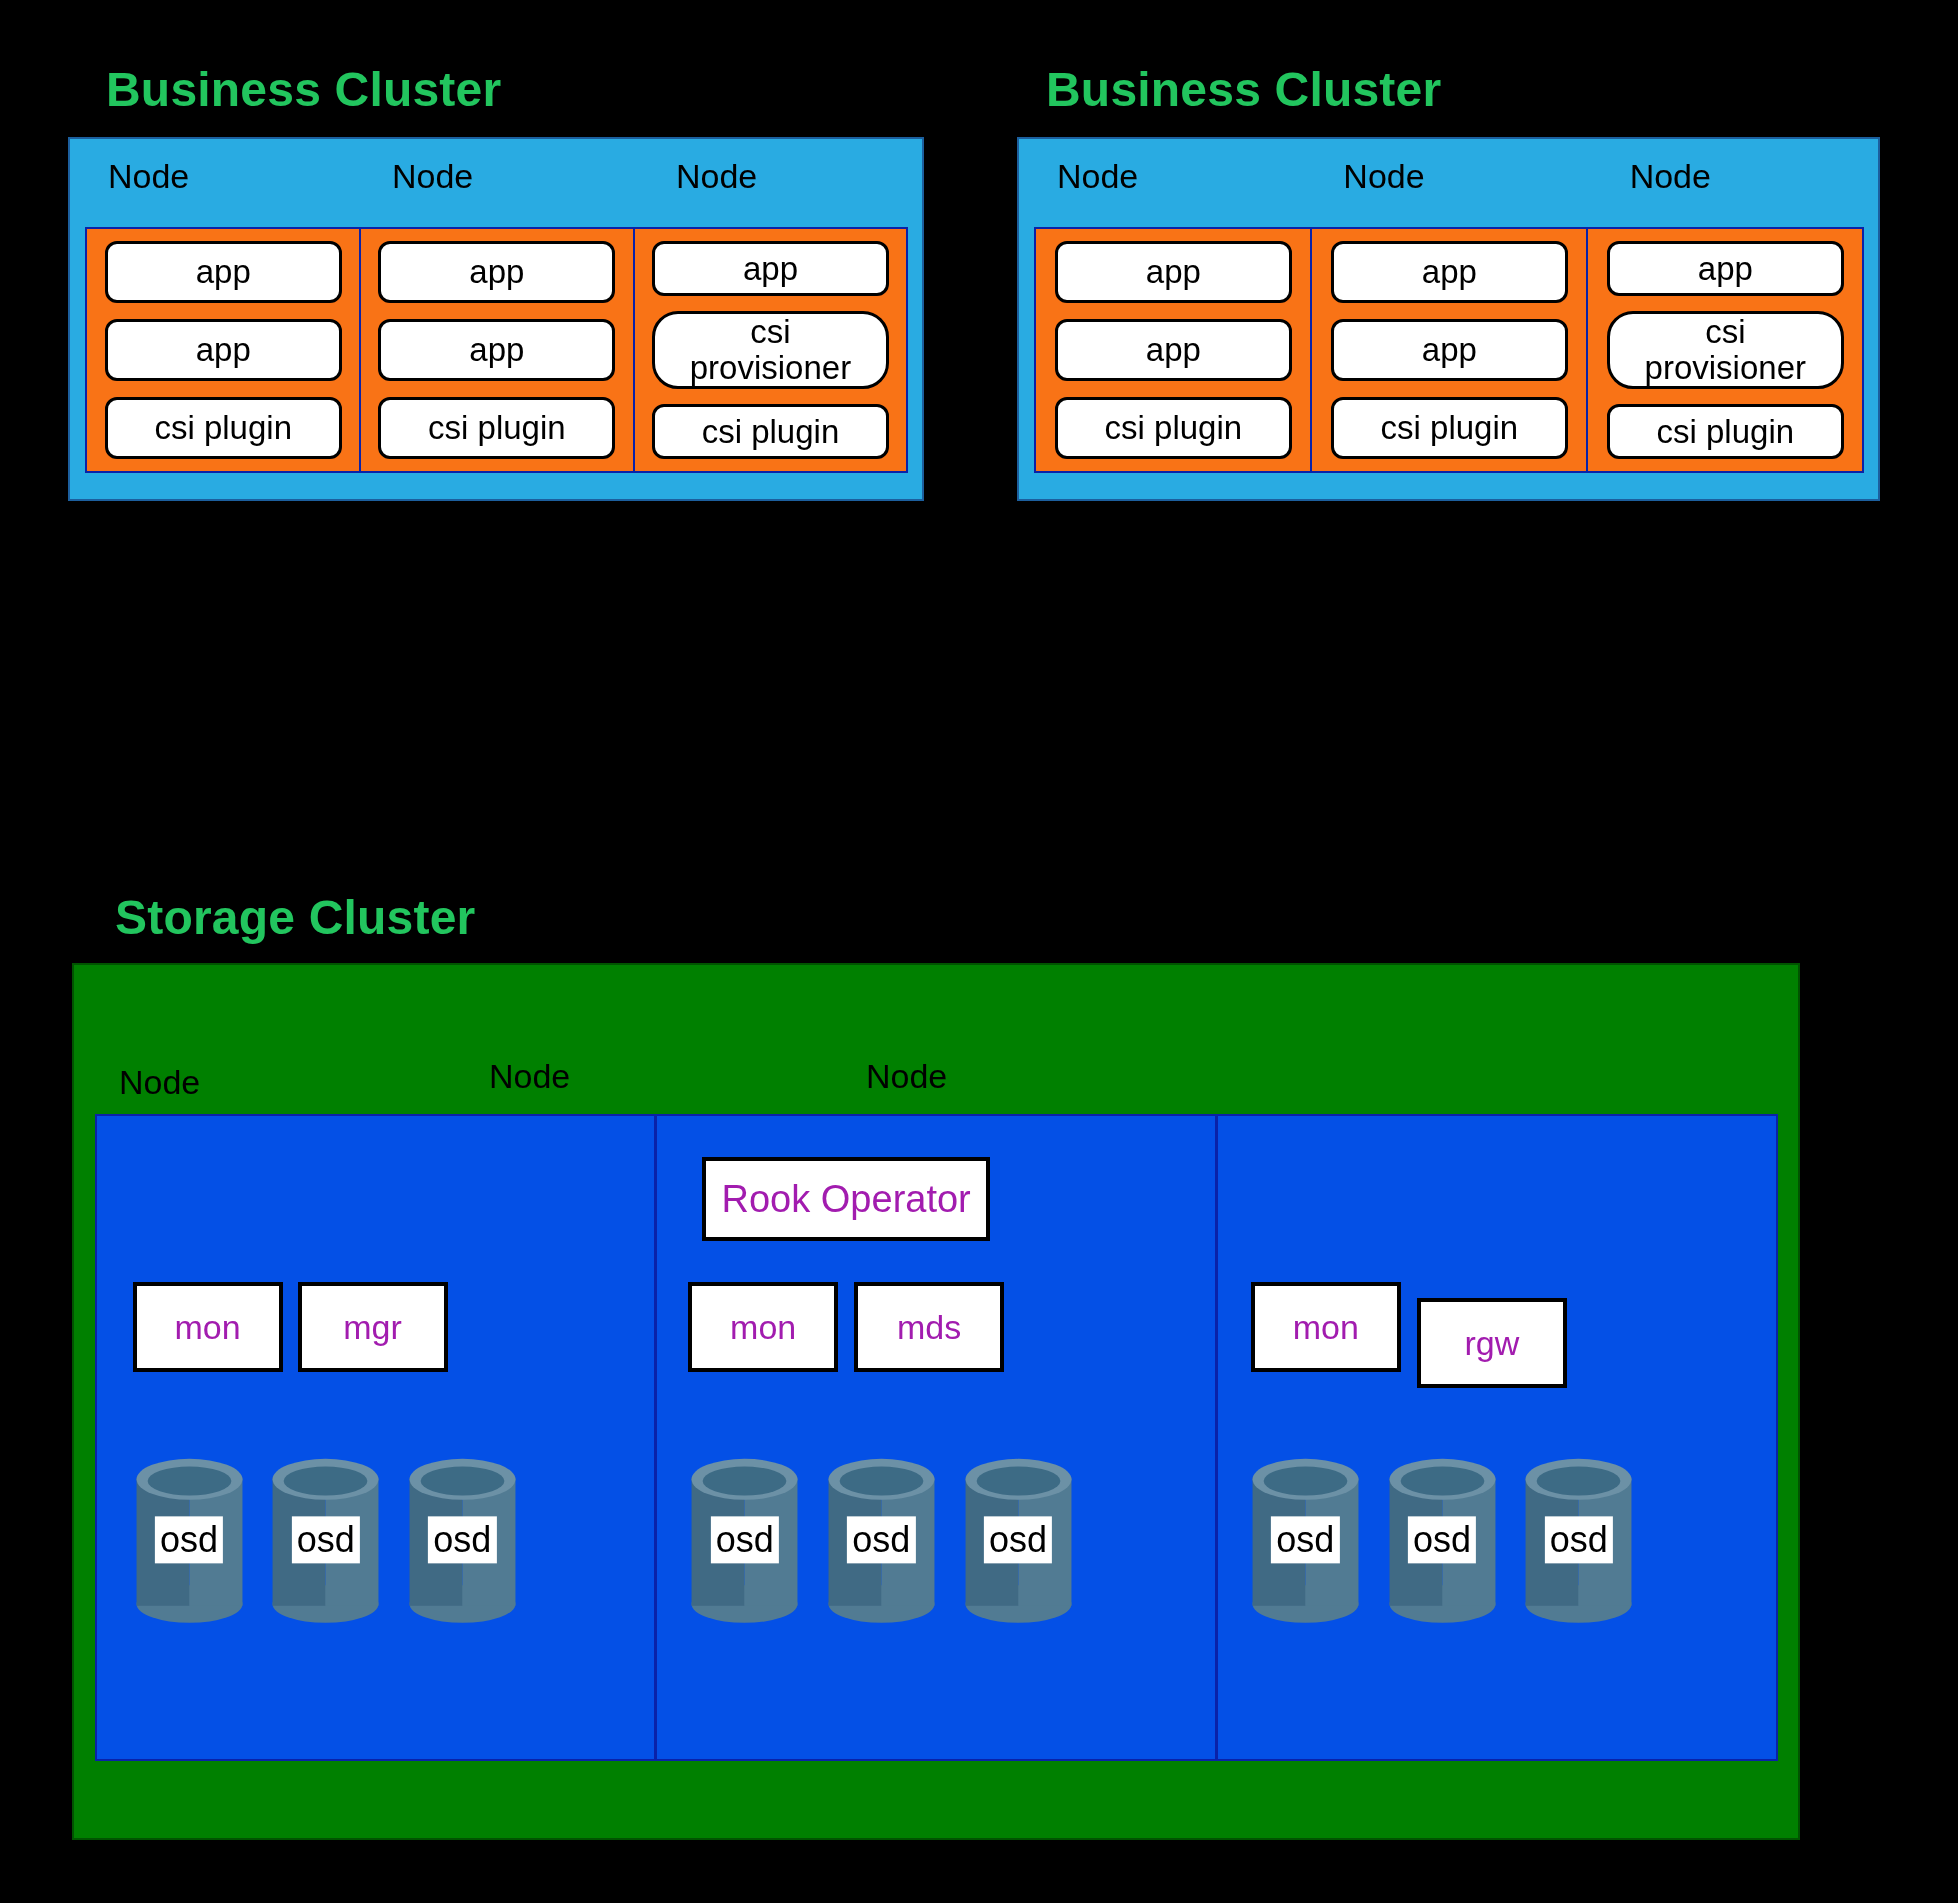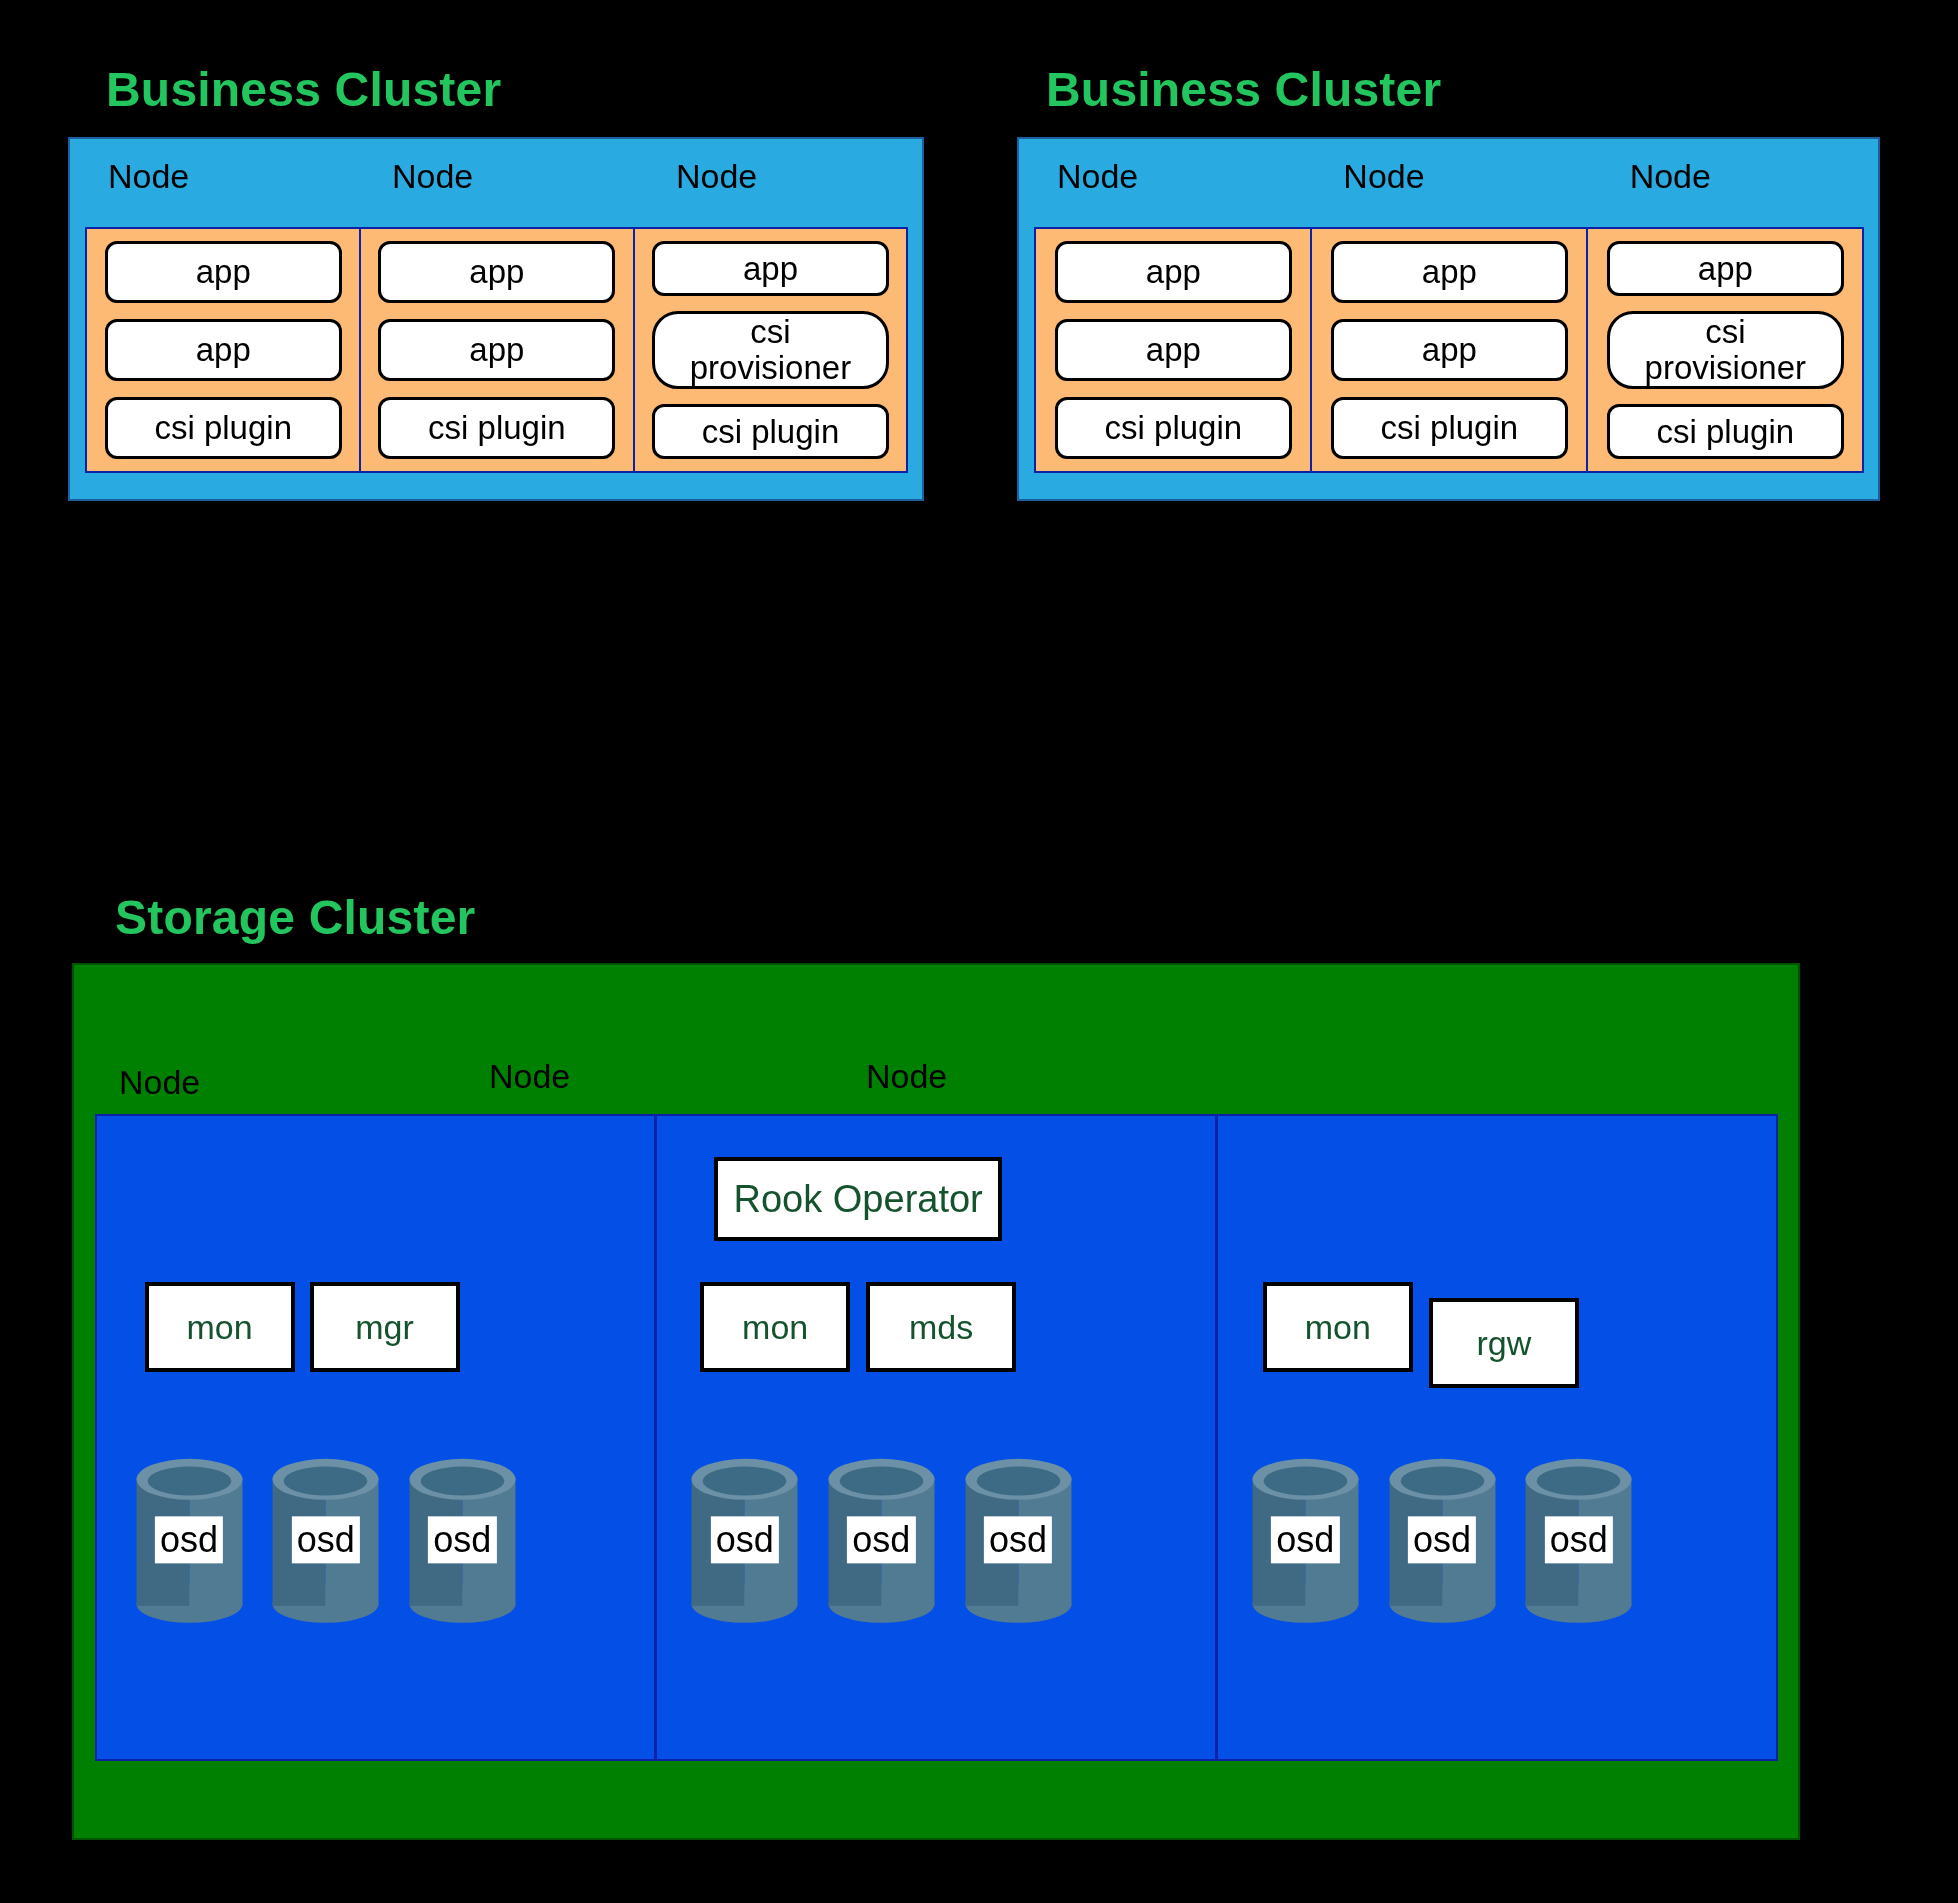--- a/index.html
+++ b/index.html
@@ -22,21 +22,21 @@
   }
   .biz-nodelabels{
     position:absolute;left:0;right:0;top:0;height:74px;
     display:flex;
   }
   .biz-nodelabels .nl{
     flex:1;color:#000;font-size:34px;line-height:74px;
     padding-left:38px;box-sizing:border-box;
   }
   .biz-inner{
-    position:absolute;background:#fdba74;border:2.6px solid #0a22a8;
+    position:absolute;background:#f97316;border:2.6px solid #0a22a8;
     box-sizing:border-box;display:flex;
   }
   .biz-col{
     flex:1;box-sizing:border-box;
     display:flex;flex-direction:column;align-items:center;
     justify-content:flex-start;padding:12px 0 12px 0;gap:15.4px;
     border-right:2.6px solid #0a22a8;
   }
   .biz-col:last-child{border-right:none;}
   .pod{
@@ -58,21 +58,21 @@
   }
   .stor-col{
     flex:1;position:relative;box-sizing:border-box;
     border-right:3.4px solid #0a22a8;
   }
   .stor-col:last-child{border-right:none;}
 
   .sbox{
     position:absolute;background:#fff;border:4.3px solid #000;
     box-sizing:border-box;display:flex;align-items:center;
-    justify-content:center;color:#14532d;font-size:34px;margin-left:12px;
+    justify-content:center;color:#a21caf;font-size:34px;
   }
   .sbox.op{font-size:38px;}
 
   
   .osd-row{position:absolute;display:flex;}
   .cyl{position:relative;width:123px;height:176px;margin-right:13.7px;}
   .cyl svg{display:block;width:123px;height:176px;}
   .osd-label{
     position:absolute;left:50%;top:50%;transform:translate(-50%,-50%);
     background:#fff;color:#000;font-size:36px;line-height:1.22;

